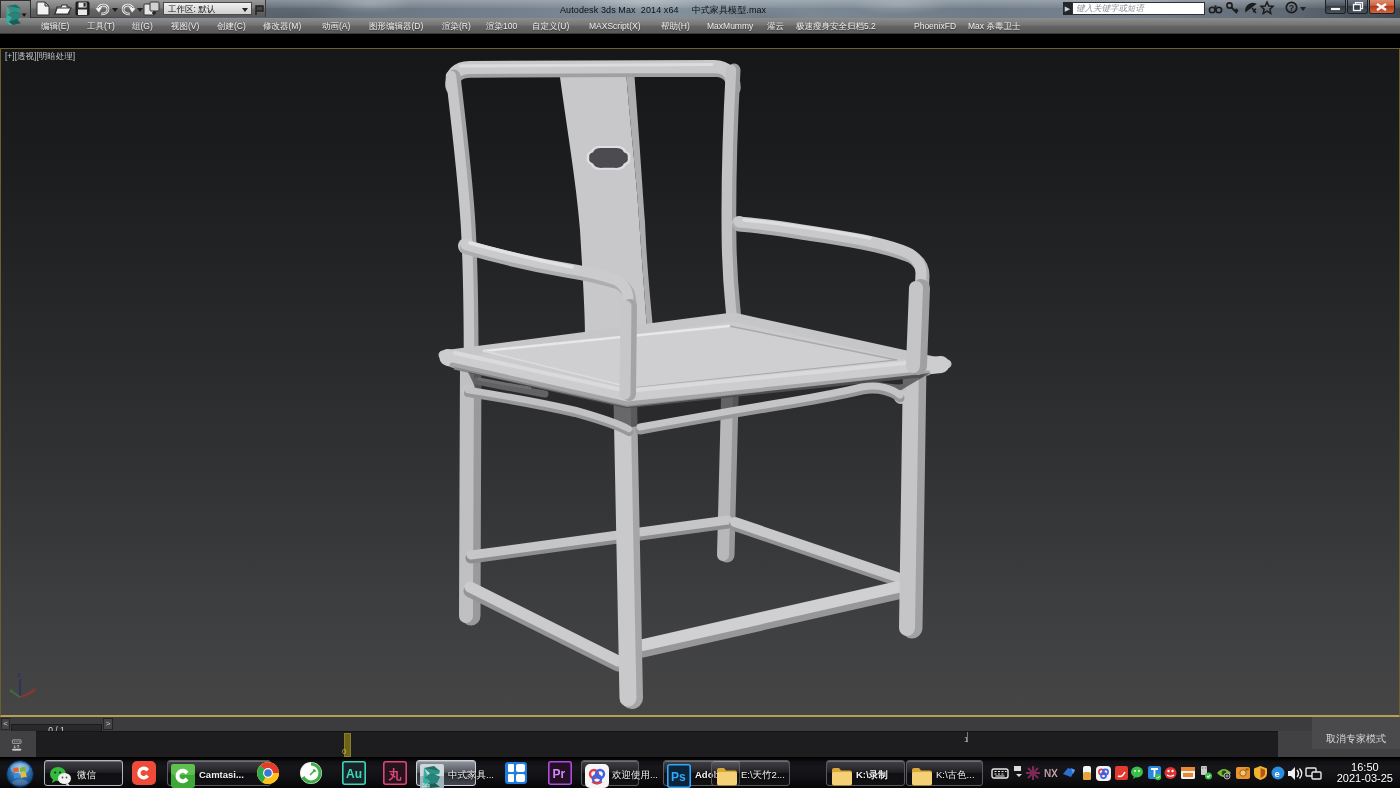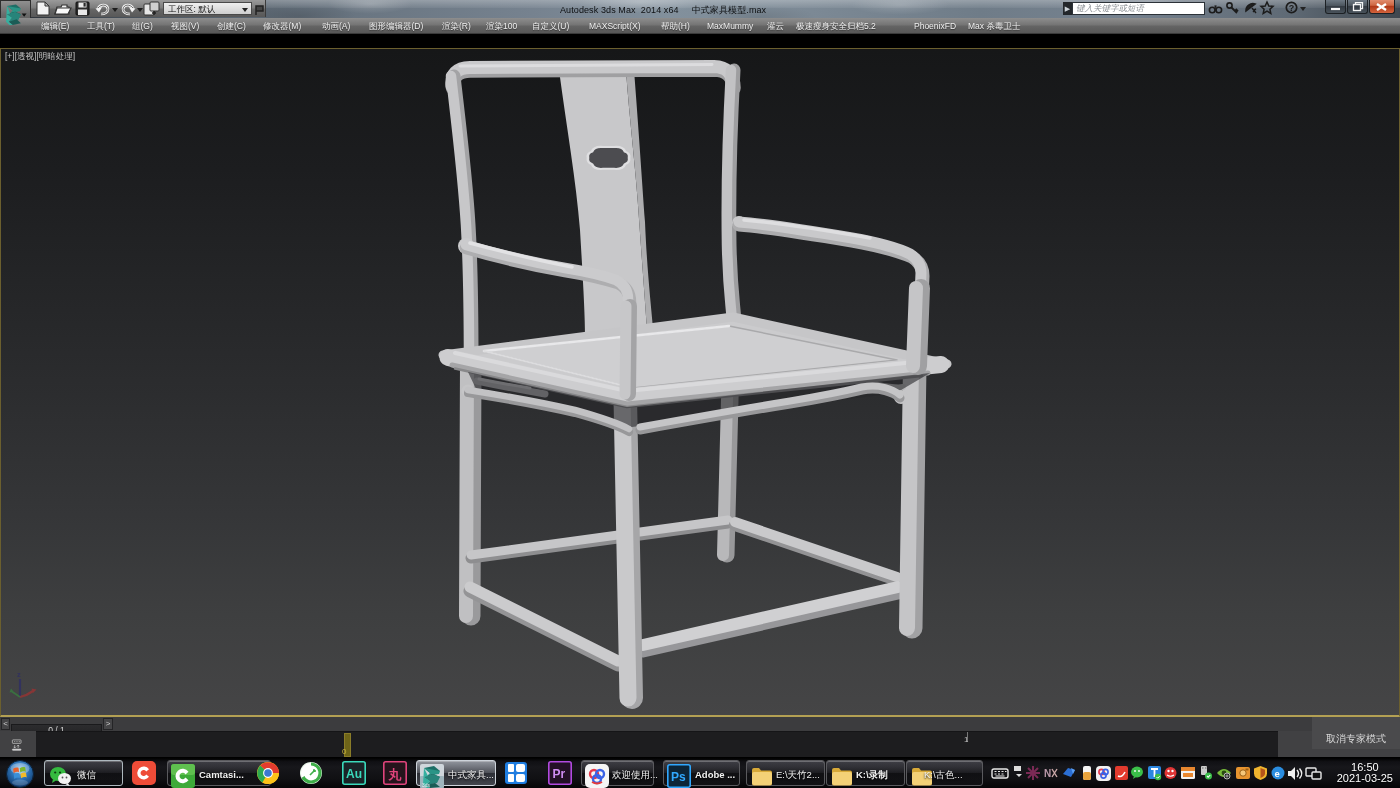--- a/index.html
+++ b/index.html
@@ -366,21 +366,21 @@
  <svg class="tkico" style="left:342px" viewBox="0 0 24 24">
         <rect x="0.8" y="0.8" width="22.4" height="22.4" rx="2" fill="#1a2327" stroke="#3adabc" stroke-width="1.6"></rect>
         <text x="4" y="17" font-size="12" font-weight="bold" fill="#3adabc" font-family="Liberation Sans">Au</text>
       </svg>
 
  <svg class="tkico" style="left:383px" viewBox="0 0 24 24">
         <rect x="0.8" y="0.8" width="22.4" height="22.4" rx="2" fill="#25141c" stroke="#e0447c" stroke-width="1.6"></rect>
         <text x="5.5" y="18" font-size="13" font-weight="bold" fill="#e0447c" font-family="Liberation Sans">丸</text>
       </svg>
 
- <div class="tkbtn" style="left:416px;width:80px;background:linear-gradient(180deg,rgba(190,195,205,.75),rgba(130,135,145,.55) 48%,rgba(70,75,85,.5) 52%,rgba(105,110,120,.6));border-color:#cdd3da;">
+ <div class="tkbtn" style="left:416px;width:60px;background:linear-gradient(180deg,rgba(190,195,205,.75),rgba(130,135,145,.55) 48%,rgba(70,75,85,.5) 52%,rgba(105,110,120,.6));border-color:#cdd3da;">
   <svg class="tkico" style="left:3px" viewBox="0 0 24 24">
           <rect x="0" y="0" width="24" height="24" rx="2" fill="#cfd6dc"></rect>
           <rect x="0" y="12" width="24" height="12" rx="1" fill="#9fb5bd"></rect>
           <path d="M4,4 L14,2 L20,7 L10,9 Z" fill="#1d6e66"></path>
           <path d="M4,4 L10,9 L7,12 L19,10 L20,7" fill="#2a9486"></path>
           <path d="M4,13 L13,10 L20,13 L10,17 Z" fill="#123f3c"></path>
           <path d="M4,13 L10,17 L6,21 L17,19 L20,13 L13,10 Z" fill="#27847a"></path>
           <path d="M6,21 L15,19 L20,23 L10,24 Z" fill="#1b5c56"></path>
           <path d="M4,4 L8,12 L4,13 L10,17 L6,21 L10,24 L7,24 L3,21 Z" fill="#35b0a0"></path>
           <text x="2" y="23" font-size="5" fill="#eef4f6" font-family="Liberation Sans">3ds</text>
@@ -394,59 +394,59 @@
         <rect x="4" y="13" width="6" height="8" rx="1" fill="#fff"></rect>
         <rect x="12" y="3" width="9" height="8" rx="2" fill="#fff"></rect>
         <rect x="12" y="13" width="9" height="8" rx="2" fill="#fff"></rect>
       </svg>
 
  <svg class="tkico" style="left:548px" viewBox="0 0 24 24">
         <rect x="0.8" y="0.8" width="22.4" height="22.4" rx="2" fill="#231026" stroke="#b24ae0" stroke-width="1.6"></rect>
         <text x="4.5" y="17" font-size="12" font-weight="bold" fill="#cf8df2" font-family="Liberation Sans">Pr</text>
       </svg>
 
- <div class="tkbtn" style="left:581px;width:73px;">
+ <div class="tkbtn" style="left:581px;width:58px;">
   <svg class="tkico" style="left:3px" viewBox="0 0 24 24">
           <rect x="0" y="0" width="24" height="24" rx="5" fill="#f5f5f5"></rect>
           <circle cx="9" cy="10" r="4" fill="none" stroke="#e6394a" stroke-width="2.4"></circle>
           <circle cx="15" cy="10" r="4" fill="none" stroke="#3a62e6" stroke-width="2.4"></circle>
           <circle cx="12" cy="15" r="4" fill="none" stroke="#3a62e6" stroke-width="2.4"></circle>
           <path d="M7,18 q5,3 10,0" stroke="#e63939" stroke-width="2" fill="none"></path>
         </svg>
   <div class="lbl" style="left:30px">欢迎使用...</div>
  </div>
 
  <div class="tkbtn" style="left:663px;width:77px;">
   <svg class="tkico" style="left:3px" viewBox="0 0 24 24">
           <rect x="0.8" y="0.8" width="22.4" height="22.4" rx="2" fill="#0d2538" stroke="#31a8ff" stroke-width="1.6"></rect>
           <text x="4" y="17" font-size="12" font-weight="bold" fill="#31a8ff" font-family="Liberation Sans">Ps</text>
         </svg>
   <div class="lbl" style="left:31px;font-weight:bold;">Adobe ...</div>
  </div>
 
- <div class="tkbtn" style="left:746px;width:79px;">
+ <div class="tkbtn" style="left:711px;width:79px;">
   <svg class="tkico" style="left:3px" viewBox="0 0 24 24">
           <path d="M2,6 q0,-2 2,-2 l5,0 l2,2.5 l9,0 q2,0 2,2 l0,11 q0,2 -2,2 l-16,0 q-2,0 -2,-2 Z" fill="#d8a938"></path>
           <path d="M2,10 q0,-2 2,-2 l16,0 q2,0 2,2 l0,9 q0,2 -2,2 l-16,0 q-2,0 -2,-2 Z" fill="#f4d177"></path>
         </svg>
   <div class="lbl" style="left:29px">E:\天竹2...</div>
  </div>
  <div class="tkbtn" style="left:826px;width:79px;font-weight:bold;">
   <svg class="tkico" style="left:3px" viewBox="0 0 24 24">
           <path d="M2,6 q0,-2 2,-2 l5,0 l2,2.5 l9,0 q2,0 2,2 l0,11 q0,2 -2,2 l-16,0 q-2,0 -2,-2 Z" fill="#d8a938"></path>
           <path d="M2,10 q0,-2 2,-2 l16,0 q2,0 2,2 l0,9 q0,2 -2,2 l-16,0 q-2,0 -2,-2 Z" fill="#f4d177"></path>
         </svg>
   <div class="lbl" style="left:29px">K:\录制</div>
  </div>
  <div class="tkbtn" style="left:906px;width:77px;">
   <svg class="tkico" style="left:3px" viewBox="0 0 24 24">
           <path d="M2,6 q0,-2 2,-2 l5,0 l2,2.5 l9,0 q2,0 2,2 l0,11 q0,2 -2,2 l-16,0 q-2,0 -2,-2 Z" fill="#d8a938"></path>
           <path d="M2,10 q0,-2 2,-2 l16,0 q2,0 2,2 l0,9 q0,2 -2,2 l-16,0 q-2,0 -2,-2 Z" fill="#f4d177"></path>
         </svg>
-  <div class="lbl" style="left:17px">K:\古色...</div>
+  <div class="lbl" style="left:29px">K:\古色...</div>
  </div>
 
  <svg class="abs" style="left:988px;top:0" width="340" height="31" viewBox="0 0 340 31">
   <g transform="translate(4,8)">
           <rect x="0" y="3" width="16" height="9" rx="2" fill="none" stroke="#e8e8e8" stroke-width="1.4"></rect>
           <path d="M2.5,5.5 h2 M6,5.5 h2 M9.5,5.5 h2 M13,5.5 h1.5 M2.5,8 h2 M6,8 h2 M9.5,8 h2 M3.5,10 h9" stroke="#e8e8e8" stroke-width="1"></path>
         </g>
   <g transform="translate(24,6)">
           <path d="M2,2 h7 v5 h-7 z" fill="#ddd"></path>
           <path d="M4,10 l3,3 l3,-3 z" fill="#ddd"></path>

